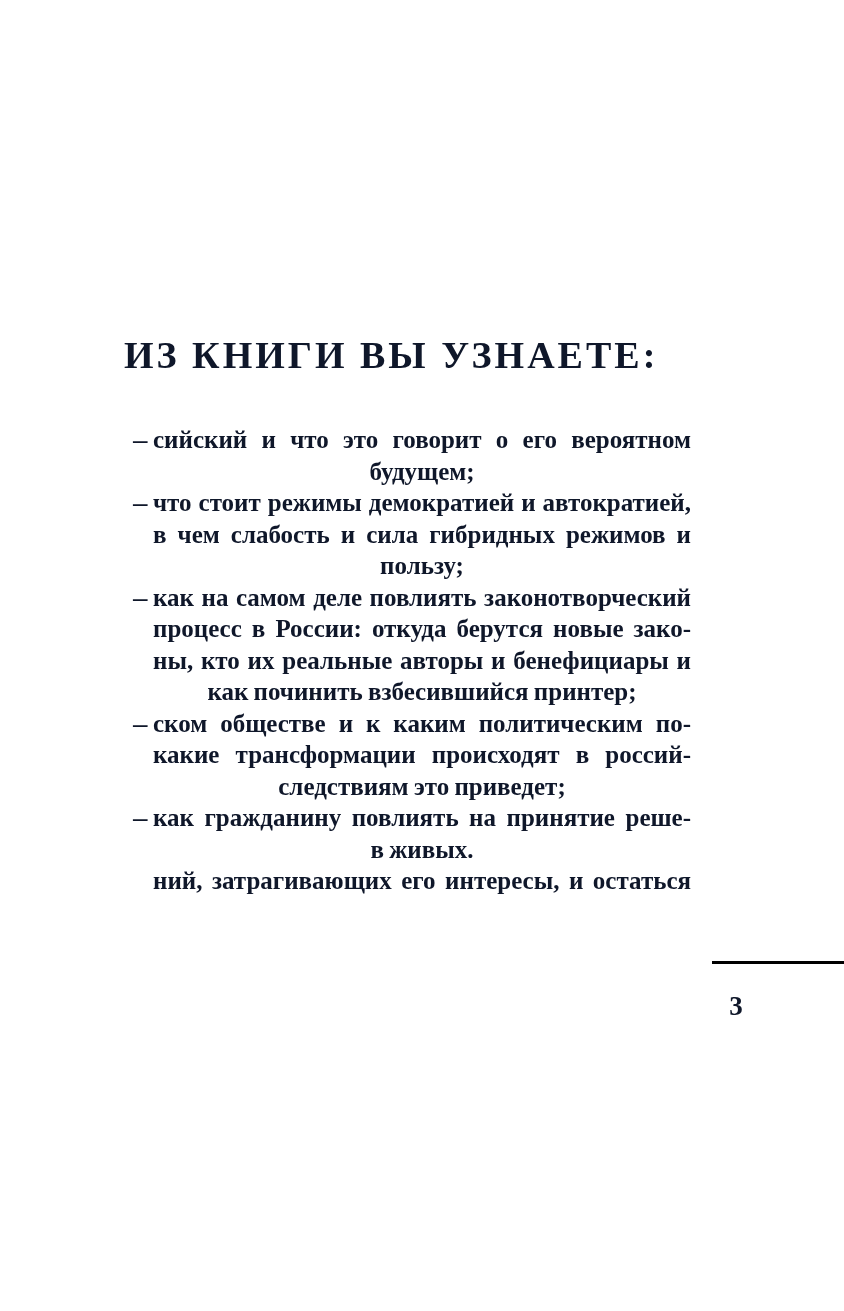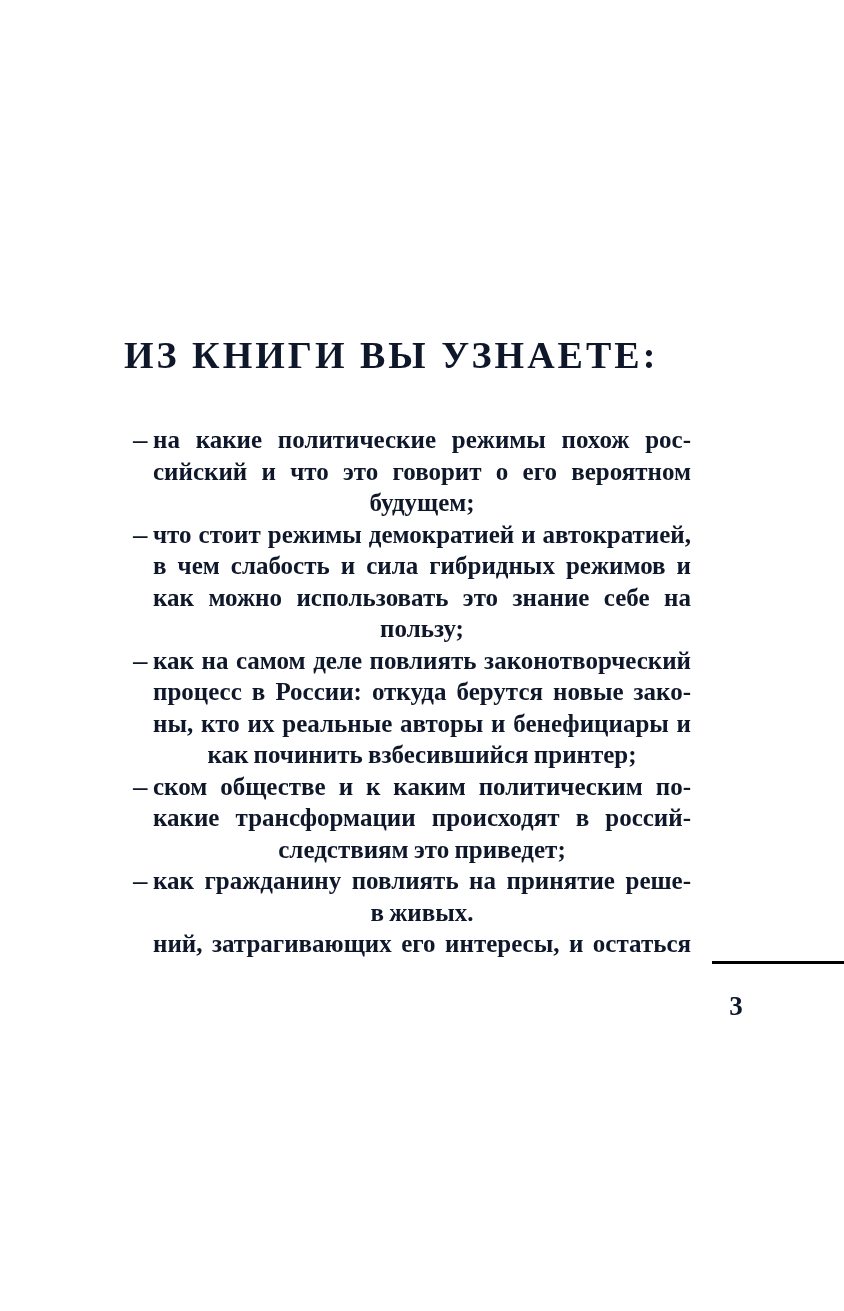--- a/index.html
+++ b/index.html
@@ -79,30 +79,28 @@
 <body>
 
 <div class="page">
 
   <div class="title">ИЗ КНИГИ ВЫ УЗНАЕТЕ:</div>
 
   <div class="learn-list">
 
     <div class="item">
       <span class="bullet">—</span>
-      <div class="line">на какие политические режимы похож рос-</div>
       <div class="line">сийский и что это говорит о его вероятном</div>
       <div class="line last">будущем;</div>
     </div>
 
     <div class="item">
       <span class="bullet">—</span>
       <div class="line">что стоит режимы демократией и автократией,</div>
       <div class="line">в чем слабость и сила гибридных режимов и</div>
-      <div class="line">как можно использовать это знание себе на</div>
       <div class="line last">пользу;</div>
     </div>
 
     <div class="item">
       <span class="bullet">—</span>
       <div class="line">как на самом деле повлиять законотворческий</div>
       <div class="line">процесс в России: откуда берутся новые зако-</div>
       <div class="line">ны, кто их реальные авторы и бенефициары и</div>
       <div class="line last">как починить взбесившийся принтер;</div>
     </div>

